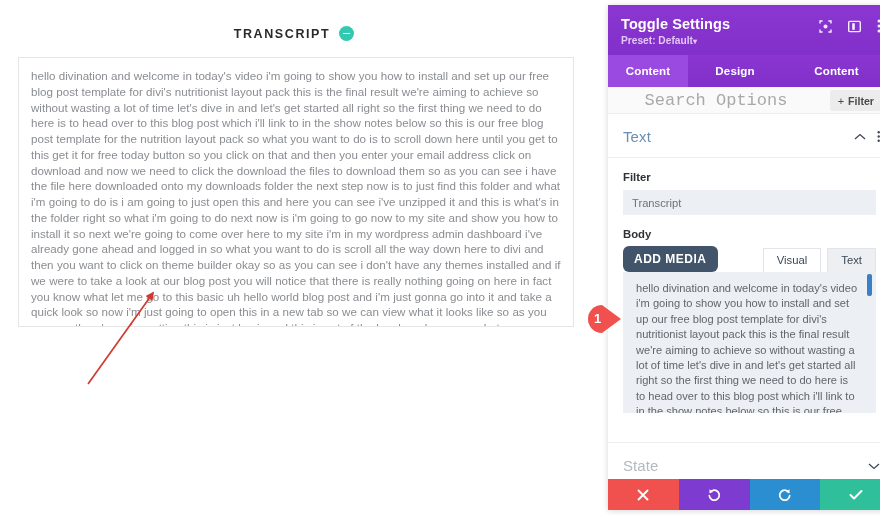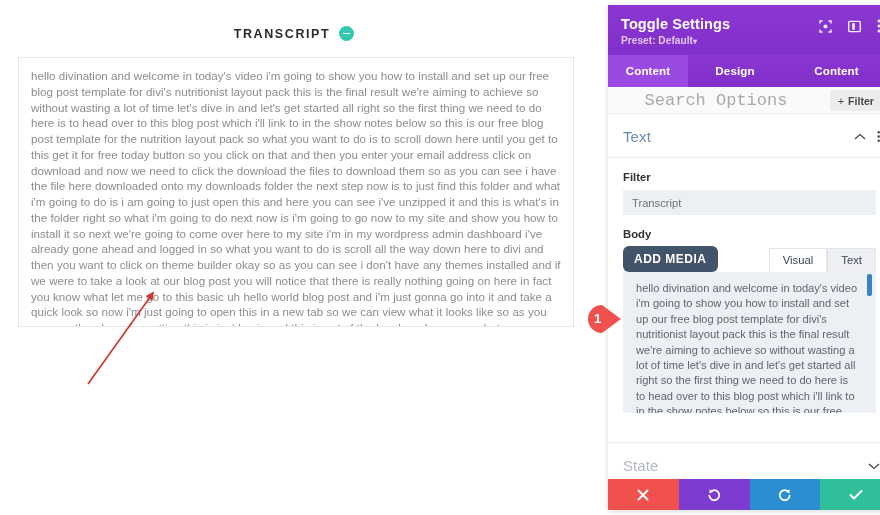--- a/index.html
+++ b/index.html
@@ -169,21 +169,21 @@
   .editor-bar {
     display: flex; align-items: flex-end;
     height: 25px; margin-bottom: 0;
   }
   .add-media {
     background: #42546a; color: #ffffff;
     font-size: 12px; font-weight: bold; letter-spacing: 0.5px;
     padding: 6px 11px 6px 11px;
     border-radius: 6px;
   }
-  .editor-tabs { margin-left: auto; display: flex; align-items: flex-end; }
+  .editor-tabs { margin-left: auto; display: flex; align-items: flex-end; gap: 6px; }
   .etab {
     font-size: 11.3px; color: #3c4854;
     padding: 5px 13px 6px 13px;
     border: 1px solid #e1e4e8;
     border-bottom: none;
     background: #ffffff;
   }
   .etab.active { background: #edeff2; border-color: #e1e4e8; }
 
   .body-textarea {

